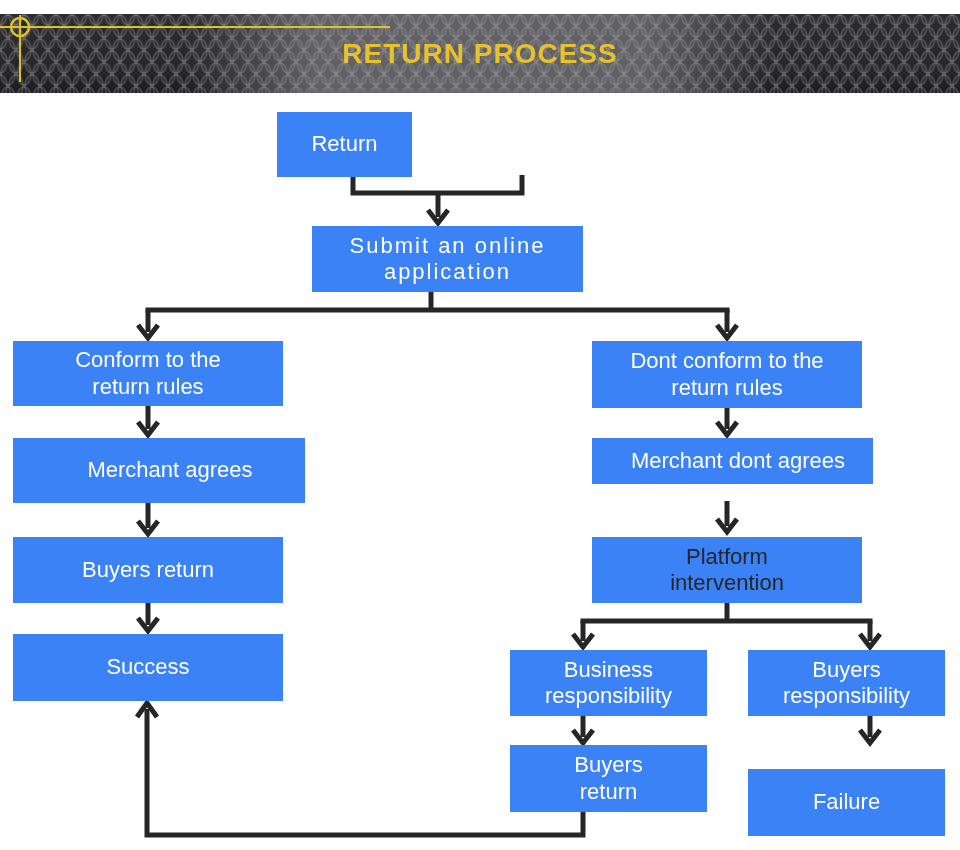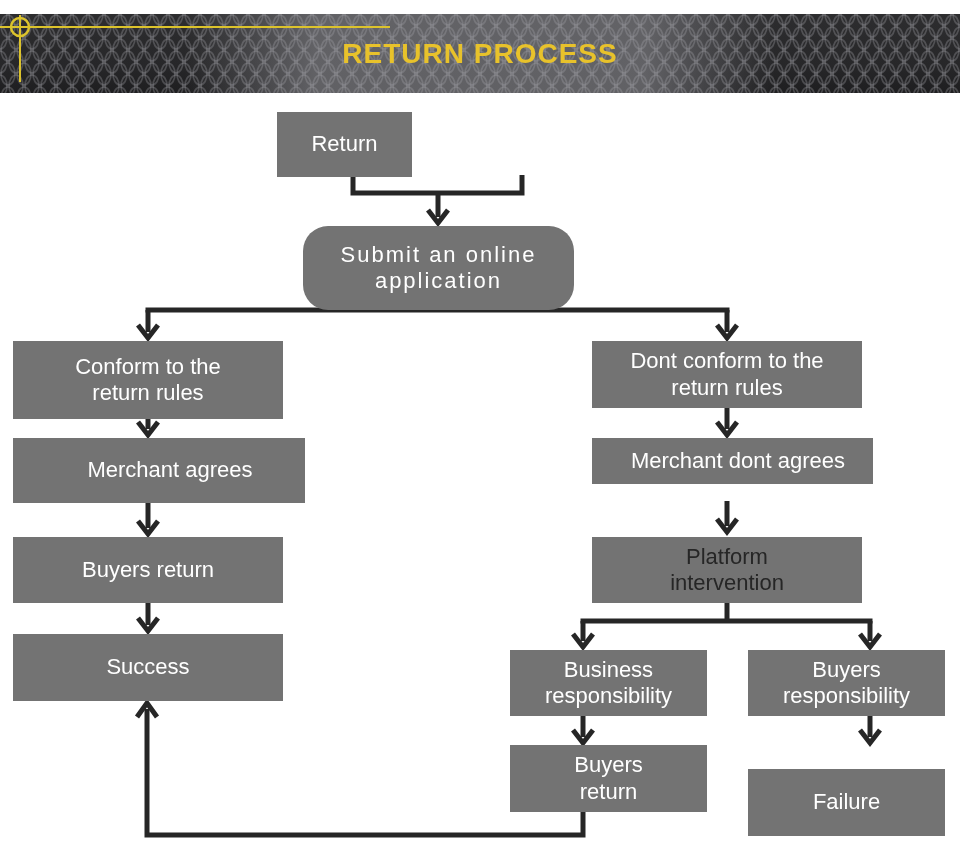--- a/index.html
+++ b/index.html
@@ -23,32 +23,32 @@
     position:absolute; left:0; top:0; width:100%; margin:0;
     line-height:79px; text-align:center;
     font-size:28px; font-weight:700; letter-spacing:1px;
     color:#E8C22B; z-index:3;border-radius:25px;
   }
 
   
   .connectors { position:absolute; left:0; top:0; width:960px; height:850px; z-index:1; }
   .node {
     position:absolute; z-index:2;
-    background:#737373; color:#ffffff;
+    background:#3b82f6; color:#ffffff;
     display:flex; align-items:center; justify-content:center;
     text-align:center; font-size:22px; line-height:1.2;
     white-space:pre-line;
   }
   .node.dark   { color:#262626; }
   .node.spaced { letter-spacing:2px; }
 
   .n-return      { left:277px; top:112px; width:135px; height:65px; }
   .n-exchanges   { left:452px; top:112px; width:136px; height:65px; }
-  .n-submit      { left:303px; top:226px; width:271px; height:84px;border-radius:25px; }
-  .n-conform     { left:13px;  top:341px; width:270px; height:78px; }
+  .n-submit      { left:312px; top:226px; width:271px; height:66px; }
+  .n-conform     { left:13px;  top:341px; width:270px; height:65px; }
   .n-dontconform { left:592px; top:341px; width:270px; height:67px; }
   .n-magree      { left:13px;  top:438px; width:270px; height:65px;padding-left:22px; }
   .n-mdont       { left:592px; top:438px; width:270px; height:46px;padding-left:11px; }
   .n-breturn1    { left:13px;  top:537px; width:270px; height:66px; }
   .n-platform    { left:592px; top:537px; width:270px; height:66px; }
   .n-success     { left:13px;  top:634px; width:270px; height:67px; }
   .n-bizresp     { left:510px; top:650px; width:197px; height:66px; }
   .n-buyresp     { left:748px; top:650px; width:197px; height:66px; }
   .n-breturn2    { left:510px; top:745px; width:197px; height:67px; }
   .n-failure     { left:748px; top:769px; width:197px; height:67px; }

